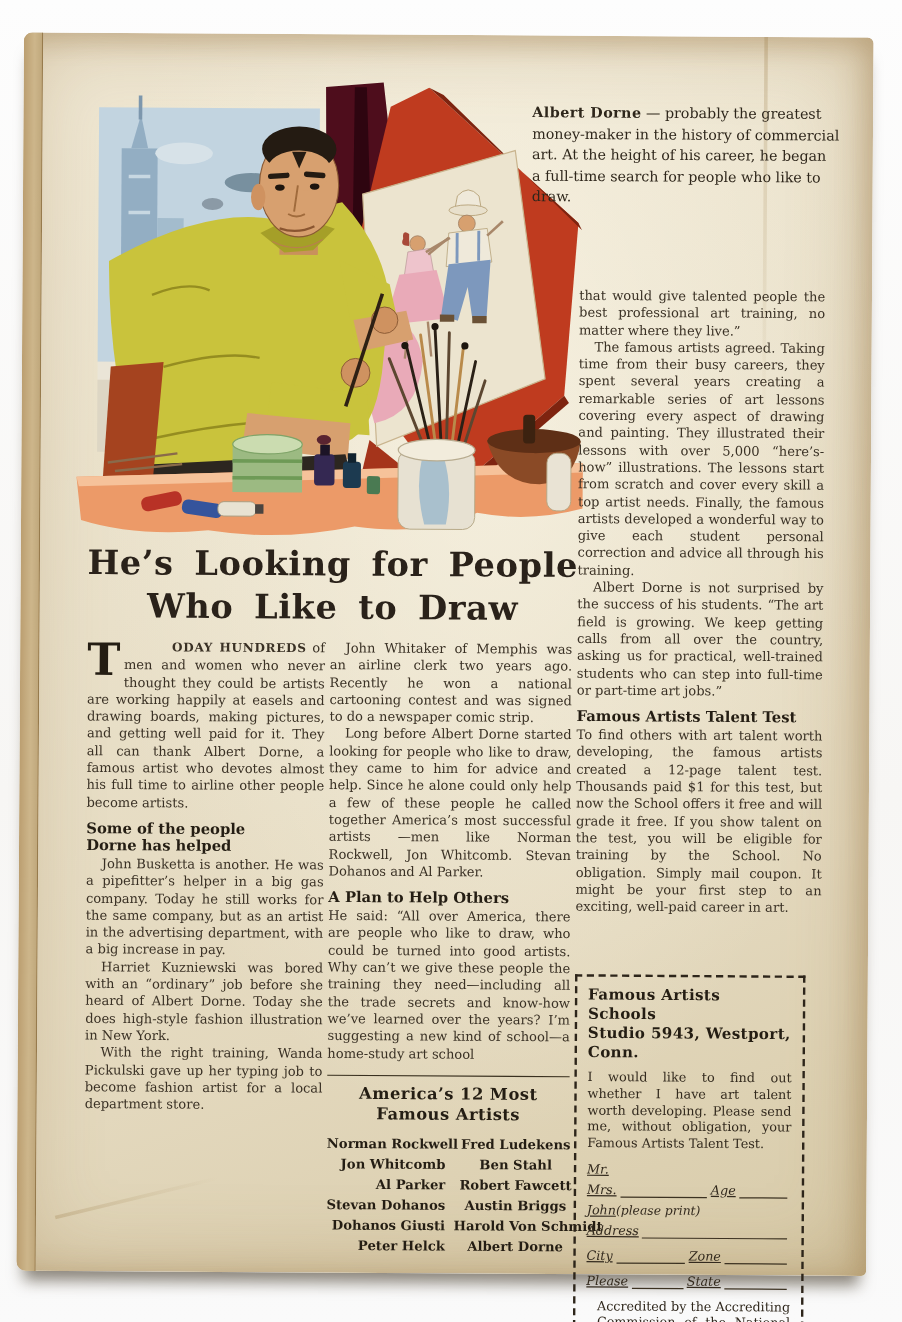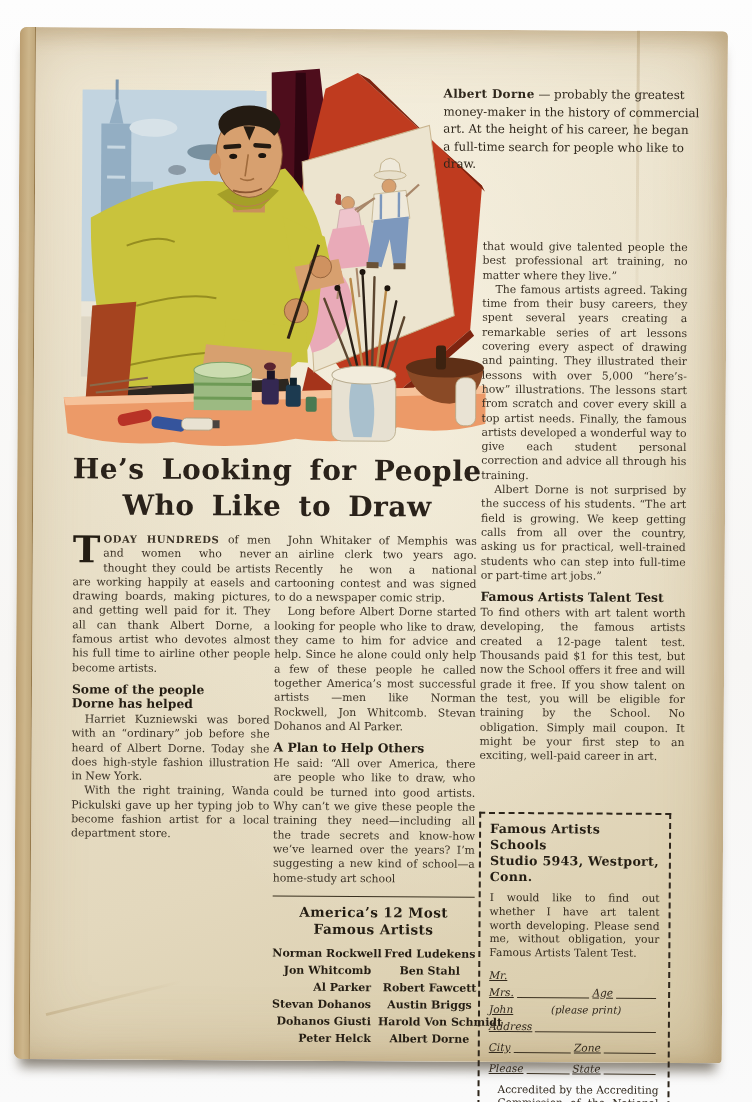--- a/index.html
+++ b/index.html
@@ -35,21 +35,21 @@
 
   .headline{position:absolute;left:48px;top:424px;width:424px;text-align:center;
     font-weight:bold;color:#2a221a;font-size:28px;line-height:36px;
     letter-spacing:.5px;word-spacing:7px;}
 
   .col{position:absolute;color:#3a3125;font-size:10.9px;line-height:14.3px;text-align:justify;}
   .col p{margin:0;}
   .col p.ind{text-indent:13px;}
   .subhead{font-weight:bold;color:#241d13;font-size:12.3px;line-height:14px;margin-top:7px;margin-bottom:2px;text-align:left;}
   .dropcap{float:left;font-weight:bold;font-size:37px;line-height:28px;padding:3px 3px 0 0;color:#241d13;}
-  .sc{font-weight:bold;font-size:10px;letter-spacing:.6px;}
+  .sc{font-weight:bold;font-size:10px;letter-spacing:.6px;margin-left:40px;}
 
   .col-left{left:56px;top:505px;width:198px;}
   .col-mid{left:258px;top:505px;width:202px;}
   .col-right{left:464px;top:210px;width:205px;}
 
   .rule{border:0;border-top:1.6px solid #39301f;margin:10px 0 7px 0;}
   .artists-title{font-weight:bold;text-align:center;color:#241d13;font-size:13.6px;line-height:17px;letter-spacing:.4px;}
   .artists{display:flex;margin-top:7px;font-weight:bold;font-size:11px;line-height:17px;color:#241d13;}
   .artists .a-l{width:49%;text-align:right;padding-right:5px;}
   .artists .a-r{width:51%;text-align:center;padding-left:2px;}
@@ -57,21 +57,21 @@
 
   .coupon{position:absolute;left:464px;top:782px;width:192px;
     border:2.4px dashed #2d251a;padding:7px 9px 8px 9px;color:#332a1e;box-sizing:border-box;}
   .coupon .ct{font-weight:bold;font-size:12.6px;line-height:16px;color:#241d13;letter-spacing:.3px;}
   .coupon .cbody{font-size:10.7px;line-height:13.8px;text-align:justify;margin-top:6px;}
   .frow{display:flex;align-items:flex-end;margin-top:5px;font-style:italic;font-size:10.6px;line-height:12px;}
   .flabel{white-space:nowrap;text-decoration:underline;}
   .fline{flex:1;border-bottom:1.1px solid #3c3222;margin:0 3px;height:10px;}
   .fline.short{flex:0 0 40px;}
   .fline.mid{flex:0 0 52px;}
-  .note{flex:1;text-align:center;font-size:10.3px;}
+  .note{flex:1;text-align:left;font-size:10.3px;}
   .accred{font-size:10.6px;line-height:13.2px;margin-top:9px;padding-left:9px;text-align:justify;color:#2e261b;}
   .gap8{margin-top:9px;}
 </style>
 </head>
 <body>
 
 <div class="page">
   <div class="spine"></div>
   <div class="crease c1"></div>
   <div class="crease c2"></div>
@@ -237,20 +237,21 @@
     <div class="subhead">Famous Artists Talent Test</div>
     <p>To find others with art talent worth developing, the famous artists created a 12-page talent test. Thousands paid $1 for this test, but now the School offers it free and will grade it free. If you show talent on the test, you will be eligible for training by the School. No obligation. Simply mail coupon. It might be your first step to an exciting, well-paid career in art.</p>
   </div>
 
   <div class="col col-left">
     <p><span class="dropcap">T</span><span class="sc">ODAY HUNDREDS</span> <span>of men and women who never thought they could be artists are working happily at easels and drawing boards, making pictures, and getting well paid for it. They all can thank Albert Dorne, a famous artist who devotes almost his full time to airline other people become artists.</span></p>
     <div class="subhead">
       <div>Some of the people</div>
       <div>Dorne has helped</div>
     </div>
+    <p class="ind">John Busketta is another. He was a pipefitter’s helper in a big gas company. Today he still works for the same company, but as an artist in the advertising department, with a big increase in pay.</p>
     <p class="ind">Harriet Kuzniewski was bored with an “ordinary” job before she heard of Albert Dorne. Today she does high-style fashion illustration in New York.</p>
     <p class="ind">With the right training, Wanda Pickulski gave up her typing job to become fashion artist for a local department store.</p>
   </div>
 
   <div class="col col-mid">
     <p class="ind">John Whitaker of Memphis was an airline clerk two years ago. Recently he won a national cartooning contest and was signed to do a newspaper comic strip.</p>
     <p class="ind">Long before Albert Dorne started looking for people who like to draw, they came to him for advice and help. Since he alone could only help a few of these people he called together America’s most successful artists —men like Norman Rockwell, Jon Whitcomb. Stevan Dohanos and Al Parker.</p>
     <div class="subhead">A Plan to Help Others</div>
     <p>He said: “All over America, there are people who like to draw, who could be turned into good artists. Why can’t we give these people the training they need—including all the trade secrets and know-how we’ve learned over the years? I’m suggesting a new kind of school—a home-study art school</p>
     <hr class="rule">

